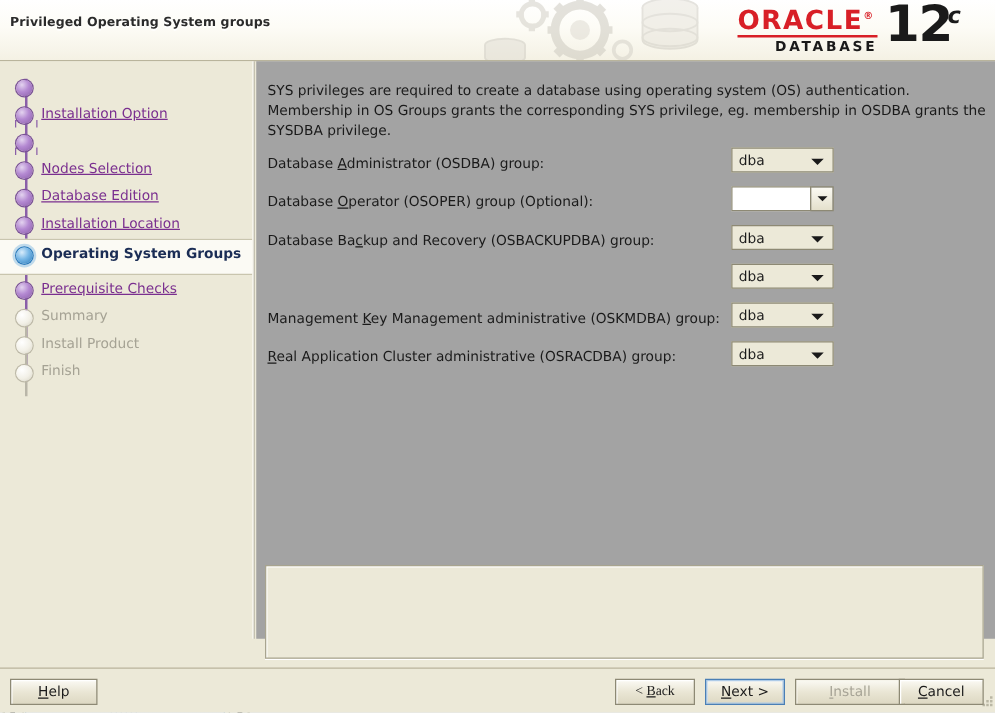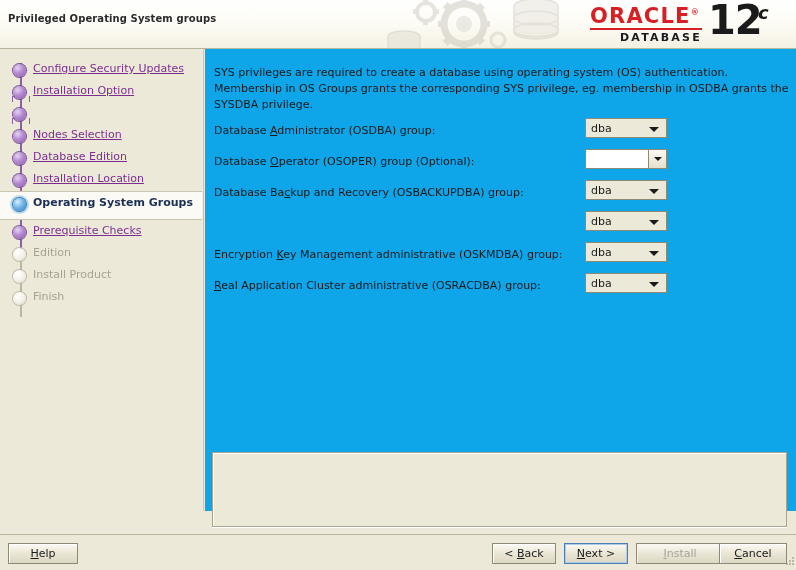--- a/index.html
+++ b/index.html
@@ -264,21 +264,21 @@
   .divider {
     position: absolute;
     left: 202px; top: 1px;
     width: 2px; height: 462px;
     background: linear-gradient(to right, #ffffff, #b5b19b);
   }
   .content {
     position: absolute;
     left: 205px; top: 1px;
     width: 591px; height: 462px;
-    background: #0ea5e9;
+    background: #a3a3a3;
     text-decoration: underline;
   }
   .desc {
     position: absolute;
     left: 9px; top: 16px;
     width: 575px;
     font-size: 11px;
     line-height: 16px;
     color: #1a1a1a;
   }
@@ -394,21 +394,21 @@
   .btn.disabled {
     color: #a7a496;
     cursor: default;
     box-shadow: inset 1px 1px 0 #f7f5ec;
   }
   .btn.focused {
     border: 1px solid #4a7fb5;
     box-shadow: inset 0 0 0 1px #aecbe8, inset 1px 1px 0 #ffffff;
   }
   #btn-help   { left: 8px;   width: 70px; }
-  #btn-back   { left: 492px; width: 64px; }
+  #btn-back   { left: 492px; width: 64px; font-family: Liberation Serif, serif; }
   #btn-next   { left: 564px; width: 64px; }
   #btn-install{ left: 636px; width: 88px; }
   #btn-cancel { left: 719px; width: 68px; }
 
   .grip {
     position: absolute;
     right: 1px; bottom: 1px;
     width: 14px; height: 14px;
     opacity: 0.6;
   }
@@ -466,21 +466,20 @@
   <div class="body-area">
     <div class="hrule-top"></div>
 
     <div class="sidebar">
       <div class="sidebar-inner">
         <div class="step-rail"></div>
         <div class="step-rail-gray"></div>
         <div id="steps-host">
             <div class="step" style="top: 8px;">
               <div class="bullet done"></div>
-              <div class="step-label link">Configure Security Updates</div>
             </div>
             <div class="step" style="top: 30px;">
               <div class="branch" style="top: 17px;"></div>
               <div class="bullet done"></div>
               <div class="step-label link">Installation Option</div>
             </div>
             <div class="step" style="top: 52px;">
               <div class="branch" style="top: 17px;"></div>
               <div class="bullet done"></div>
             </div>
@@ -500,21 +499,21 @@
               <div class="step-band"></div>
               <div class="bullet current"></div>
               <div class="step-label current">Operating System Groups</div>
             </div>
             <div class="step" style="top: 170px;">
               <div class="bullet done"></div>
               <div class="step-label link">Prerequisite Checks</div>
             </div>
             <div class="step" style="top: 192px;">
               <div class="bullet todo"></div>
-              <div class="step-label todo">Edition</div>
+              <div class="step-label todo">Summary</div>
             </div>
             <div class="step" style="top: 214px;">
               <div class="bullet todo"></div>
               <div class="step-label todo">Install Product</div>
             </div>
             <div class="step" style="top: 236px;">
               <div class="bullet todo"></div>
               <div class="step-label todo">Finish</div>
             </div>
           </div>
@@ -579,21 +578,21 @@
               <span class="combo-arrow"></span>
             </div>
           </div>
           <div class="form-row">
             <div class="combo">
               <span class="combo-value">dba</span>
               <span class="combo-arrow"></span>
             </div>
           </div>
           <div class="form-row">
-            <div class="form-label"><span>Encryption </span><span class="mn">K</span><span>ey Management administrative (OSKMDBA) group:</span></div>
+            <div class="form-label"><span>Management </span><span class="mn">K</span><span>ey Management administrative (OSKMDBA) group:</span></div>
             <div class="combo">
               <span class="combo-value">dba</span>
               <span class="combo-arrow"></span>
             </div>
           </div>
           <div class="form-row">
             <div class="form-label"><span></span><span class="mn">R</span><span>eal Application Cluster administrative (OSRACDBA) group:</span></div>
             <div class="combo">
               <span class="combo-value">dba</span>
               <span class="combo-arrow"></span>

